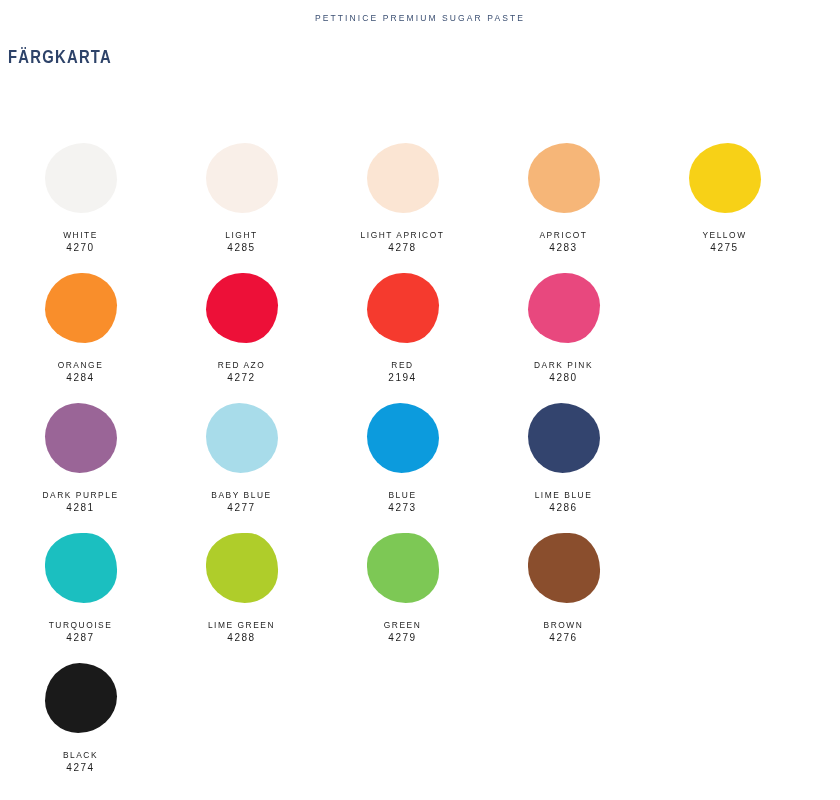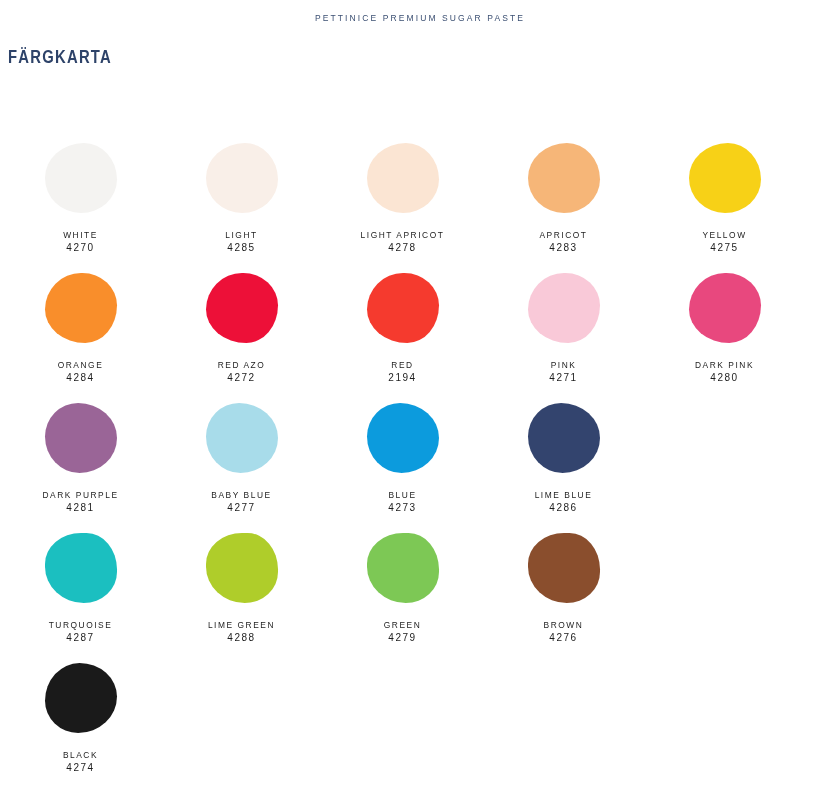--- a/index.html
+++ b/index.html
@@ -164,27 +164,20 @@
       </div>
       <div class="swatch-cell">
         <div class="blob-wrap">
           <div class="blob r2" style="background: rgb(245, 58, 46);"></div>
         </div>
         <div class="swatch-name">RED</div>
         <div class="swatch-code">2194</div>
       </div>
       <div class="swatch-cell">
         <div class="blob-wrap">
-          <div class="blob r2" style="background: rgb(249, 201, 216);"></div>
-        </div>
-        <div class="swatch-name">PINK</div>
-        <div class="swatch-code">4271</div>
-      </div>
-      <div class="swatch-cell">
-        <div class="blob-wrap">
           <div class="blob r2" style="background: rgb(232, 72, 126);"></div>
         </div>
         <div class="swatch-name">DARK PINK</div>
         <div class="swatch-code">4280</div>
       </div>
     </div>
     <div class="swatch-row">
       <div class="swatch-cell">
         <div class="blob-wrap">
           <div class="blob r3" style="background: rgb(154, 101, 151);"></div>

